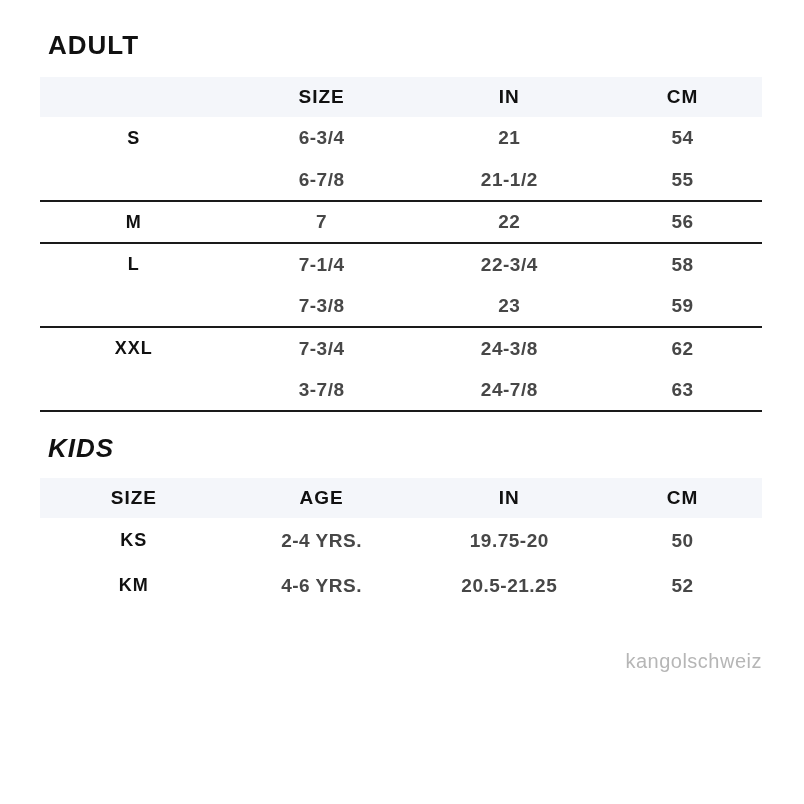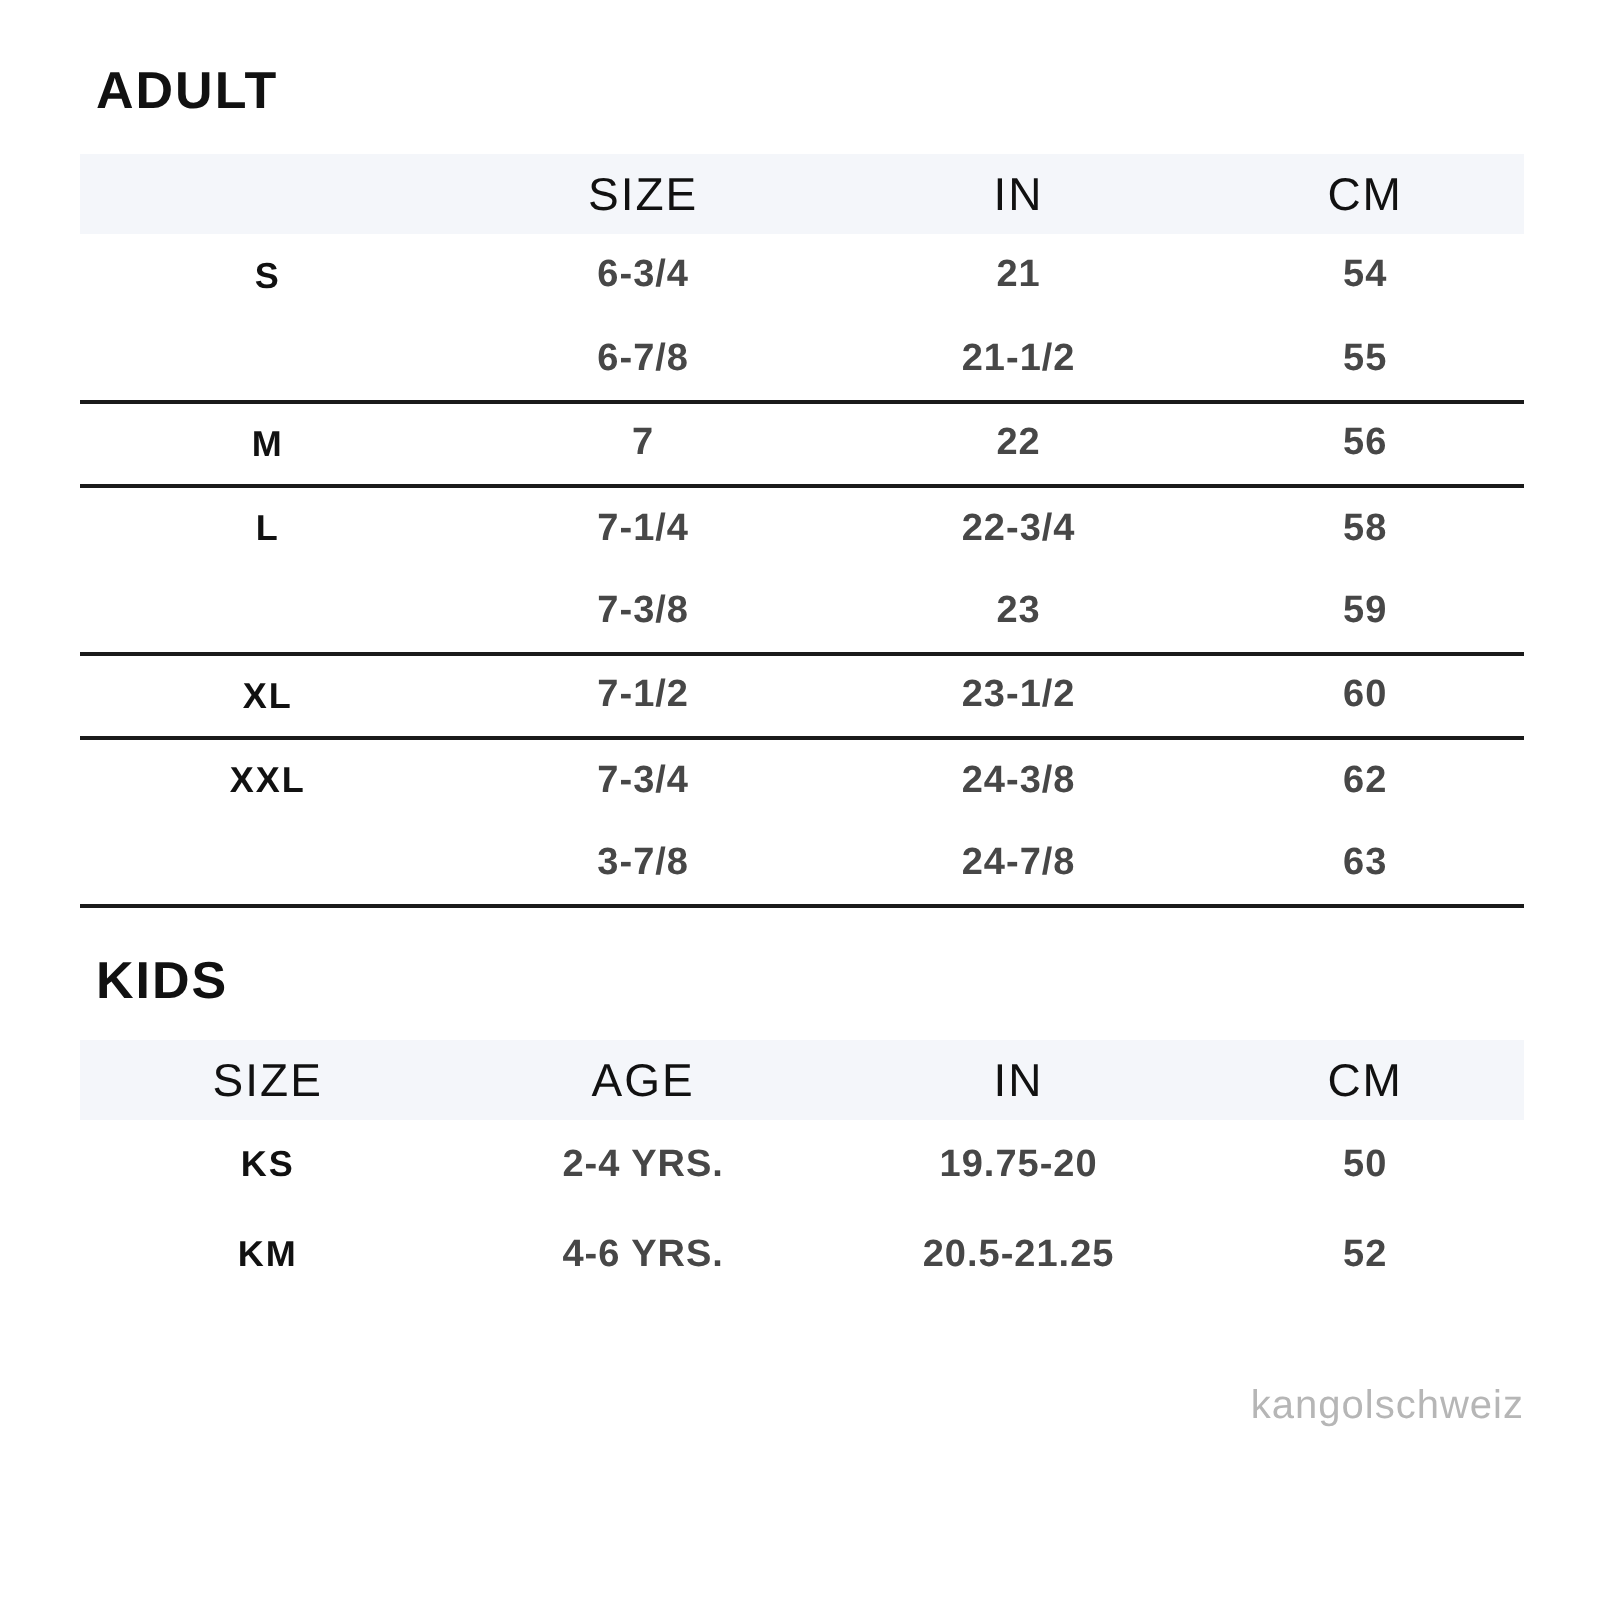--- a/index.html
+++ b/index.html
@@ -18,37 +18,37 @@
   .section-title {
     font-size: 26px;
     font-weight: bold;
     letter-spacing: 1px;
     color: var(--title-text, #111111);
     margin: 0;
     padding-left: 8px;
     line-height: 26px;
   }
   .title-adult { padding-top: 32px; padding-bottom: 19px; }
-  .title-kids  { padding-top: 23px; padding-bottom: 17px; }
+  .title-kids  { padding-top: 23px; padding-bottom: 17px; font-style: italic; }
   table {
     width: 722px;
     border-collapse: collapse;
     table-layout: fixed;
   }
   col.c1 { width: 26%; }
   col.c2 { width: 26%; }
   col.c3 { width: 26%; }
   col.c4 { width: 22%; }
   thead tr {
     background: var(--header-bg, #f4f6fa);
     height: 40px;
   }
   thead th {
-    font-size: 23px;
-    font-weight: normal;
+    font-size: 19px;
+    font-weight: bold;
     letter-spacing: 1px;
     color: var(--title-text, #111111);
     text-align: center;
     padding: 0;
   }
   .adult-table tbody { border-bottom: 2px solid var(--divider, #1a1a1a); }
   .adult-table tbody tr { height: 42px; }
   .kids-table tbody tr { height: 45px; }
   tbody th {
     font-size: 18px;
@@ -127,26 +127,20 @@
         <td>58</td>
       </tr>
       <tr>
         <th></th>
         <td>7-3/8</td>
         <td>23</td>
         <td>59</td>
       </tr>
     </tbody>
     <tbody>
-      <tr>
-        <th>XL</th>
-        <td>7-1/2</td>
-        <td>23-1/2</td>
-        <td>60</td>
-      </tr>
     </tbody>
     <tbody>
       <tr>
         <th>XXL</th>
         <td>7-3/4</td>
         <td>24-3/8</td>
         <td>62</td>
       </tr>
       <tr>
         <th></th>

